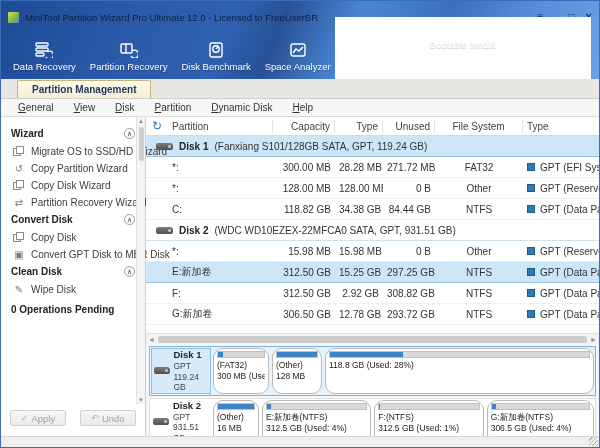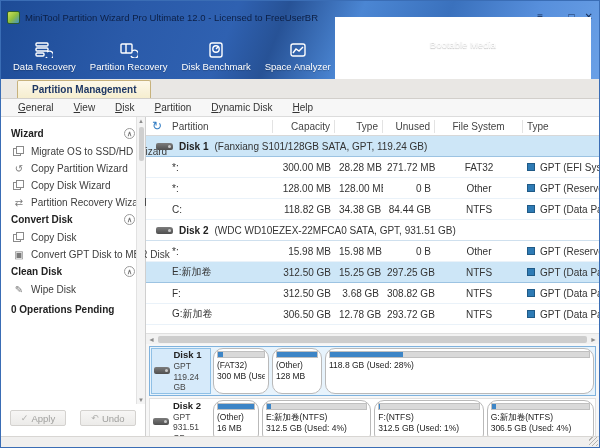--- a/index.html
+++ b/index.html
@@ -388,21 +388,21 @@
           <span class="c c-center">NTFS</span>
           <span class="type-cell">
               <span class="type-sq"></span>
               <span>GPT (Data Partition)</span>
             </span>
         </div>
         <div class="p-row">
           <span class="c"></span>
           <span class="c">F:</span>
           <span class="c c-right">312.50 GB</span>
-          <span class="c c-right">3.68 GB</span>
+          <span class="c c-right">2.92 GB</span>
           <span class="c c-right">308.82 GB</span>
           <span class="c c-center">NTFS</span>
           <span class="type-cell">
               <span class="type-sq"></span>
               <span>GPT (Data Partition)</span>
             </span>
         </div>
         <div class="p-row">
           <span class="c"></span>
           <span class="c">G:新加卷</span>

